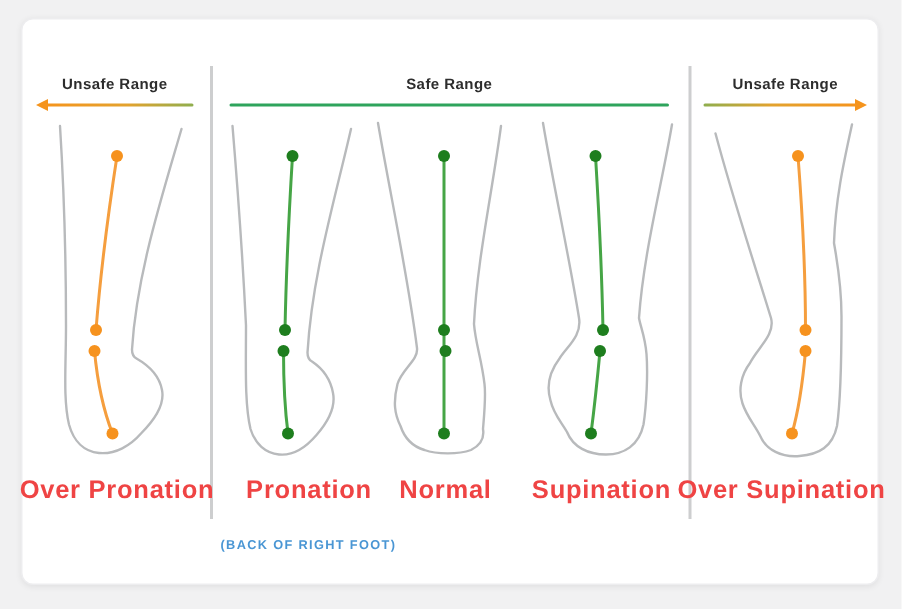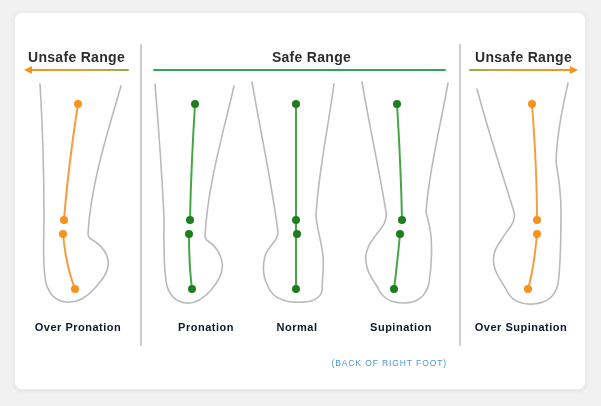--- a/index.html
+++ b/index.html
@@ -11,59 +11,59 @@
   }
   .card{
     position:absolute;left:14px;top:12px;width:572px;height:378px;
     background:#ffffff;border-radius:8px;
     box-shadow:0 1px 4px rgba(0,0,0,0.07);
     border:1px solid #ededef;
     box-sizing:border-box;
   }
   .range-label{
     position:absolute;top:36px;height:16px;
-    font-size:14px;font-weight:700;color:#2d2d2d;
+    font-size:10px;font-weight:700;color:#2d2d2d;
     letter-spacing:.3px;text-align:center;line-height:16px;
     white-space:nowrap;
   }
   .lbl-unsafe-left{left:9px;width:105px;}
-  .lbl-safe{left:150px;width:293px;}
+  .lbl-safe{left:138px;width:293px;}
   .lbl-unsafe-right{left:454px;width:109px;}
   .range-line{position:absolute;top:56px;height:2px;border-radius:1px;}
   .line-unsafe-left{left:16px;width:98px;background:linear-gradient(90deg,#f5941d 0%,#e3a22e 55%,#8fae4e 100%);}
   .line-safe{left:138px;width:293px;background:#2ea45c;}
   .line-unsafe-right{left:454px;width:102px;background:linear-gradient(90deg,#8fae4e 0%,#e3a22e 45%,#f5941d 100%);}
   .arrow{position:absolute;top:-3px;width:0;height:0;
     border-top:4px solid transparent;border-bottom:4px solid transparent;}
   .arrow-left{left:-7px;border-right:8px solid #f5941d;}
   .arrow-right{right:-7px;border-left:8px solid #f5941d;}
   .divider{position:absolute;top:31px;height:302px;width:2px;background:#cdcecf;}
   .divider-1{left:125px;}
   .divider-2{left:444px;}
   .foot-svg{position:absolute;top:61px;width:110px;height:240px;}
   .foot-1{left:8px;}
   .foot-2{left:123px;}
   .foot-3{left:227px;}
   .foot-4{left:331px;}
   .foot-5{left:461px;}
   .foot-label{
     position:absolute;top:306px;height:16px;width:140px;
-    font-size:11px;font-weight:700;color:#0f172a;
+    font-size:17px;font-weight:700;color:#ef4444;
     letter-spacing:.5px;text-align:center;line-height:16px;
     white-space:nowrap;
   }
   .flbl-1{left:-7px;}   
   .flbl-2{left:108px;margin-left:13px;}  
   .flbl-3{left:212px;}  
   .flbl-4{left:316px;}  
   .flbl-5{left:436px;}  
   .caption{
     position:absolute;top:345px;left:132px;width:300px;
-    font-size:8.5px;font-weight:400;color:#4a96d4;
-    letter-spacing:.9px;text-align:right;
+    font-size:8.5px;font-weight:700;color:#4a96d4;
+    letter-spacing:.9px;text-align:left;
   }
   .outline{fill:none;stroke:#b8babc;stroke-width:1.6;stroke-linecap:round;stroke-linejoin:round;}
   .align-line{fill:none;stroke-width:2;stroke-linecap:round;}
   .green .align-line{stroke:#46a546;}
   .green .dot{fill:#1e7e1e;}
   .orange .align-line{stroke:#f59e3e;}
   .orange .dot{fill:#f6921e;}
 </style>
 </head>
 <body>

